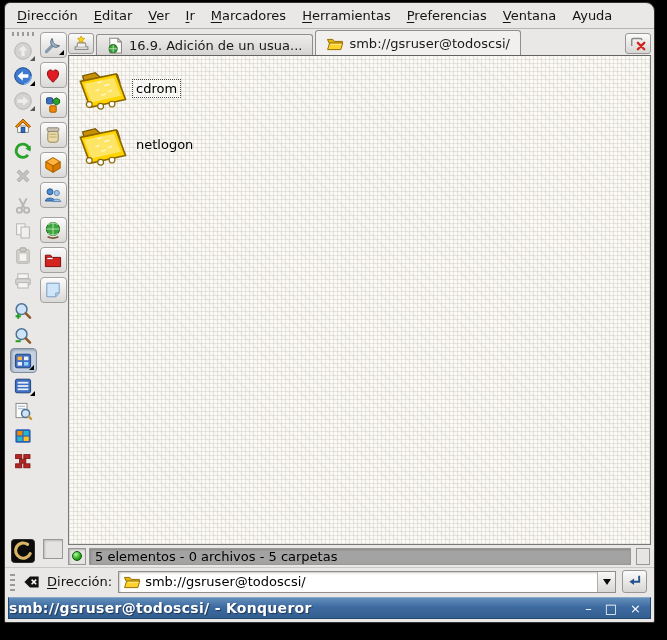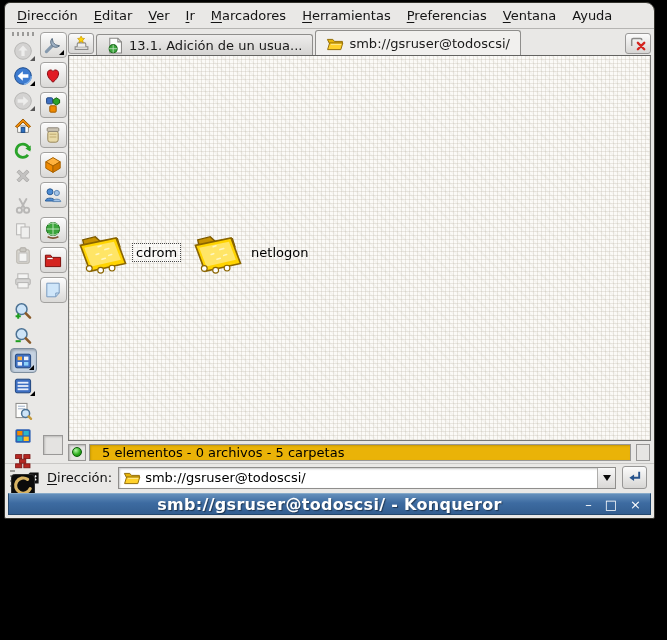--- a/index.html
+++ b/index.html
@@ -3,21 +3,21 @@
 <meta charset="utf-8">
 <style>
   * { box-sizing: border-box; }
   html,body { margin:0; padding:0; }
   body {
     width:667px; height:640px; overflow:hidden; background:#000;
     font-family:"DejaVu Sans","Liberation Sans",sans-serif;
     position:relative; -webkit-font-smoothing:antialiased;
   }
   .window {
-    position:absolute; left:4px; top:2px; width:651px; height:517px;
+    position:absolute; left:4px; top:2px; width:651px; height:621px;
     background:#e9e8e6; border:1px solid #35342f;
     border-radius:6px 9px 2px 2px;
     box-shadow:4px 4px 0 -1px #7c7672, 1px 1px 0 0 #5a5document550;
     display:flex; flex-direction:column;
   }
   
   .menubar { height:26px; flex:0 0 26px; display:flex; align-items:center; gap:16px;
     padding:0 12px; font-size:13px; color:#141414; border-bottom:1px solid #b5b4b2; }
   .menu-item { cursor:default; white-space:nowrap; }
   
@@ -49,33 +49,33 @@
     background:linear-gradient(180deg,#eeedec,#d5d4d2); border:1px solid #8f8e8c; border-bottom:none;
     border-radius:3px 3px 0 0; font-size:13px; color:#1a1a1a; white-space:nowrap; overflow:hidden; }
   .tab.active { height:25px; background:#f1f0ee; position:relative; z-index:2; }
   
   .fileview { flex:1 1 auto; min-height:0; border:1px solid #787876; border-top-color:#636361;
     background-color:#fbfaf7;
     background-image:
       repeating-linear-gradient(0deg, rgba(185,178,163,.28) 0 1px, transparent 1px 4px),
       repeating-linear-gradient(90deg, rgba(185,178,163,.28) 0 1px, transparent 1px 4px),
       repeating-linear-gradient(45deg, rgba(200,194,180,.10) 0 2px, transparent 2px 9px);
-    padding:9px 6px 0 6px; display:flex; flex-direction:row; gap:9px; overflow:hidden;
+    padding:9px 6px 0 6px; display:flex; flex-direction:column; gap:9px; overflow:hidden;
   }
   .file-item { display:flex; align-items:center; gap:3px; width:max-content; cursor:default; }
   .file-label { font-size:13px; color:#000; padding:1px 3px; border:1px dotted transparent; }
   .file-label.focused { border-color:#4a4a4a; background:rgba(255,255,255,.4); }
   
   .statusbar { flex:0 0 22px; display:flex; align-items:center; gap:3px; padding:2px 1px 2px 0; }
   .led-box { width:18px; height:17px; border:1px solid #989796; box-shadow:inset 1px 1px 2px rgba(0,0,0,.22);
     display:flex; align-items:center; justify-content:center; background:#e6e5e3; }
   .led { width:10px; height:10px; border-radius:50%;
     background:radial-gradient(circle at 35% 30%, #b4f7a6, #2fae1f 55%, #0c7208); border:1px solid #0a5c06; }
   .status-field { flex:1; height:17px; border:1px solid #989796; box-shadow:inset 1px 1px 2px rgba(0,0,0,.16);
-    background:#eab308; font-size:13px; color:#000; display:flex; align-items:center; padding:0 12px; }
+    background:#a3a3a3; font-size:13px; color:#000; display:flex; align-items:center; padding:0 5px; }
   .status-grip { width:14px; height:17px; border:1px solid #989796; background:#e6e5e3; margin-left:2px; }
   
   .addressbar { flex:0 0 28px; display:flex; align-items:center; gap:6px; padding:0 7px 0 5px;
     border-top:1px solid #c9c8c6; }
   .handle-v { width:5px; height:18px;
     background:repeating-linear-gradient(0deg,#9b9a98 0 2px,transparent 2px 5px); }
   .clear-btn { width:20px; height:19px; display:flex; align-items:center; justify-content:center; }
   .addr-label { font-size:13px; color:#111; white-space:nowrap; }
   .combo { flex:1; height:22px; display:flex; align-items:center; gap:4px; padding-left:4px;
     background:#fff; border:1px solid #8f8e8c; box-shadow:inset 1px 1px 2px rgba(0,0,0,.22); }
@@ -84,21 +84,21 @@
   .combo-arrow { width:18px; align-self:stretch; border-left:1px solid #aeadab;
     background:linear-gradient(180deg,#f7f7f7,#d9d8d6); display:flex; align-items:center; justify-content:center; }
   .combo-arrow::after { content:""; width:0; height:0; border:4px solid transparent; border-top:6px solid #0a0a0a; margin-top:5px; }
   .go-btn { width:25px; height:23px; border:1px solid #989796; border-radius:3px;
     background:linear-gradient(180deg,#fbfbfb,#d7d6d4); display:flex; align-items:center; justify-content:center; }
   
   .titlebar { flex:0 0 22px; margin:2px 3px 3px 3px; position:relative;
     background:linear-gradient(180deg,#648fbb,#3d6ba1 45%,#335e90);
     border:1px solid #24476c; border-top-color:#87aac9;
     display:flex; align-items:center; color:#fff; }
-  .titlebar .title { flex:1; text-align:center; font-size:16px; font-weight:bold; letter-spacing:.3px;
+  .titlebar .title { flex:1; font-size:14px; font-weight:bold; letter-spacing:.3px;
     text-shadow:1px 1px 1px rgba(0,0,0,.45); white-space:nowrap; overflow:hidden; }
   .win-controls { position:absolute; right:9px; top:0; bottom:0; display:flex; align-items:center; gap:13px; }
   .win-btn { font-size:13px; line-height:1; color:#fff; cursor:default; }
   u { text-decoration:underline; text-underline-offset:2px; }
 </style>
 </head>
 <body>
 
 <div class="window">
 
@@ -383,21 +383,21 @@
           </div>
           <div class="tab">
             <span class="icon">
               <svg width="17" height="17" viewBox="0 0 16 16">
                 <path d="M2.6 1.2 h7.6 L13.6 4.6 V15 H2.6 Z" fill="#fdfdfc" stroke="#8b8a88"></path>
                 <path d="M10.2 1.2 V4.6 H13.6" fill="none" stroke="#8b8a88"></path>
                 <circle cx="5.8" cy="11" r="3.8" fill="#3ba43b" stroke="#1c6e1c"></circle>
                 <path d="M2 11 h7.6 M5.8 7.2 v7.6" stroke="#cfe9cf" stroke-width=".7"></path>
               </svg>
             </span>
-            <span>13.1. Adición de un usua...</span>
+            <span>16.9. Adición de un usua...</span>
           </div>
           <div class="tab active">
             <span class="icon">
               <svg width="18" height="15" viewBox="0 0 18 15">
                 <path d="M1.4 3.4 h5.4 l1.6 2 h8 v2 H3.4 Z" fill="#e7b509" stroke="#96700a"></path>
                 <path d="M3.6 7 H16.8 L14.8 13.6 H1.6 Z" fill="#ffd12b" stroke="#96700a"></path>
                 <path d="M5 8.4 H15.2" stroke="#ffe98c"></path>
               </svg>
             </span>
             <span>smb://gsruser@todoscsi/</span>

